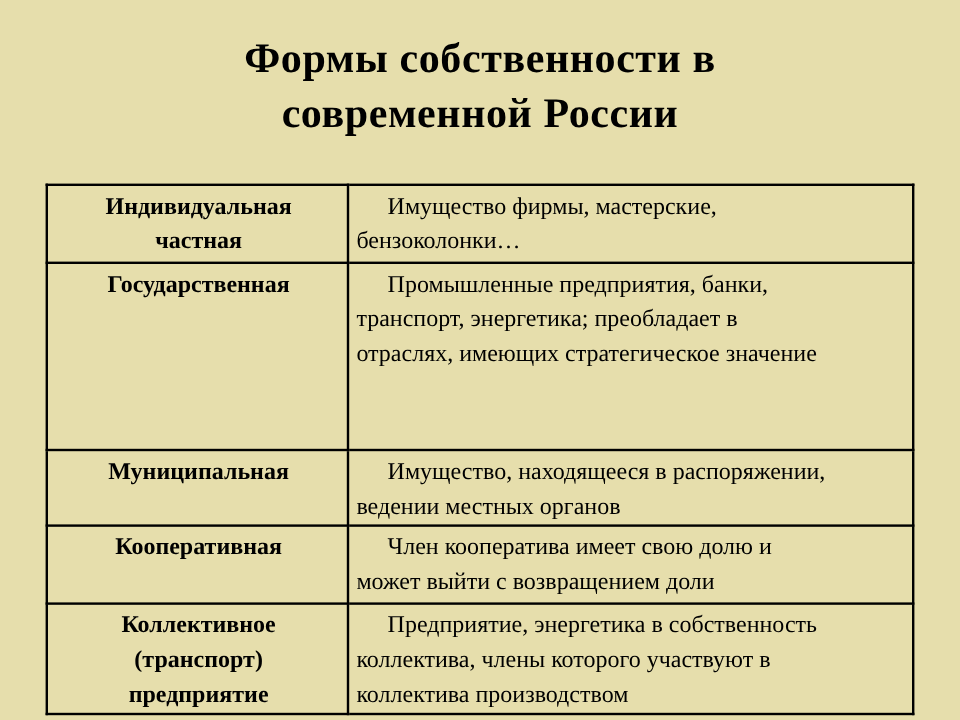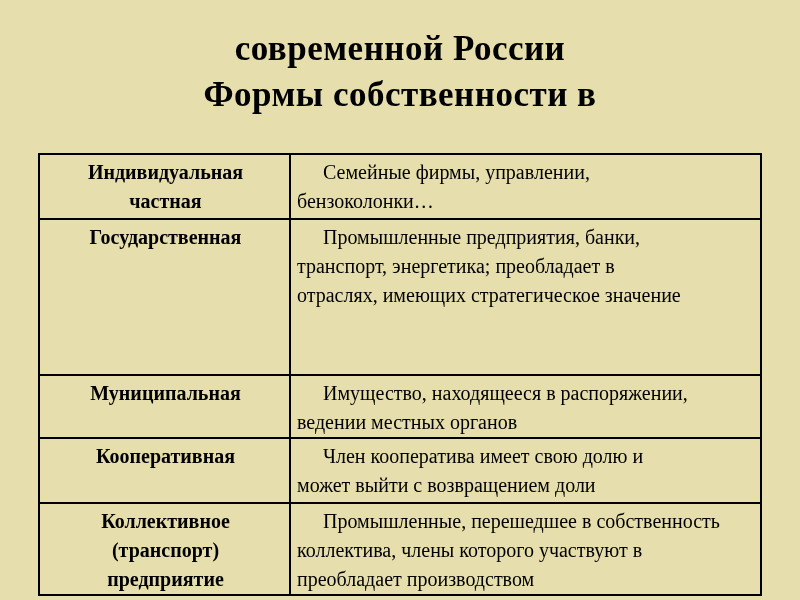--- a/index.html
+++ b/index.html
@@ -53,33 +53,33 @@
   tr.r3 { height: 62px; }
   tr.r4 { height: 65px; padding-left: 40px; }
   tr.r5 { height: 88px; }
 </style>
 </head>
 <body>
 
 <div class="slide">
 
   <h1 class="title">
+    <div class="title-line">Формы собственности в</div>
     <div class="title-line">современной России</div>
-    <div class="title-line">Формы собственности в</div>
   </h1>
 
   <table class="ownership-table">
     <tbody>
       <tr class="r1">
         <td class="form-cell">
           <div class="line">Индивидуальная</div>
           <div class="line">частная</div>
         </td>
         <td class="desc-cell">
-          <div class="line indent">Семейные фирмы, управлении,</div>
+          <div class="line indent">Имущество фирмы, мастерские,</div>
           <div class="line">бензоколонки…</div>
         </td>
       </tr>
 
       <tr class="r2">
         <td class="form-cell">
           <div class="line">Государственная</div>
         </td>
         <td class="desc-cell">
           <div class="line indent">Промышленные предприятия, банки,</div>
@@ -108,21 +108,21 @@
         </td>
       </tr>
 
       <tr class="r5">
         <td class="form-cell">
           <div class="line">Коллективное</div>
           <div class="line">(транспорт)</div>
           <div class="line">предприятие</div>
         </td>
         <td class="desc-cell">
-          <div class="line indent">Промышленные, перешедшее в собственность</div>
+          <div class="line indent">Предприятие, энергетика в собственность</div>
           <div class="line">коллектива, члены которого участвуют в</div>
-          <div class="line">преобладает производством</div>
+          <div class="line">коллектива производством</div>
         </td>
       </tr>
     </tbody>
   </table>
 
 </div>
 
 </body></html>

